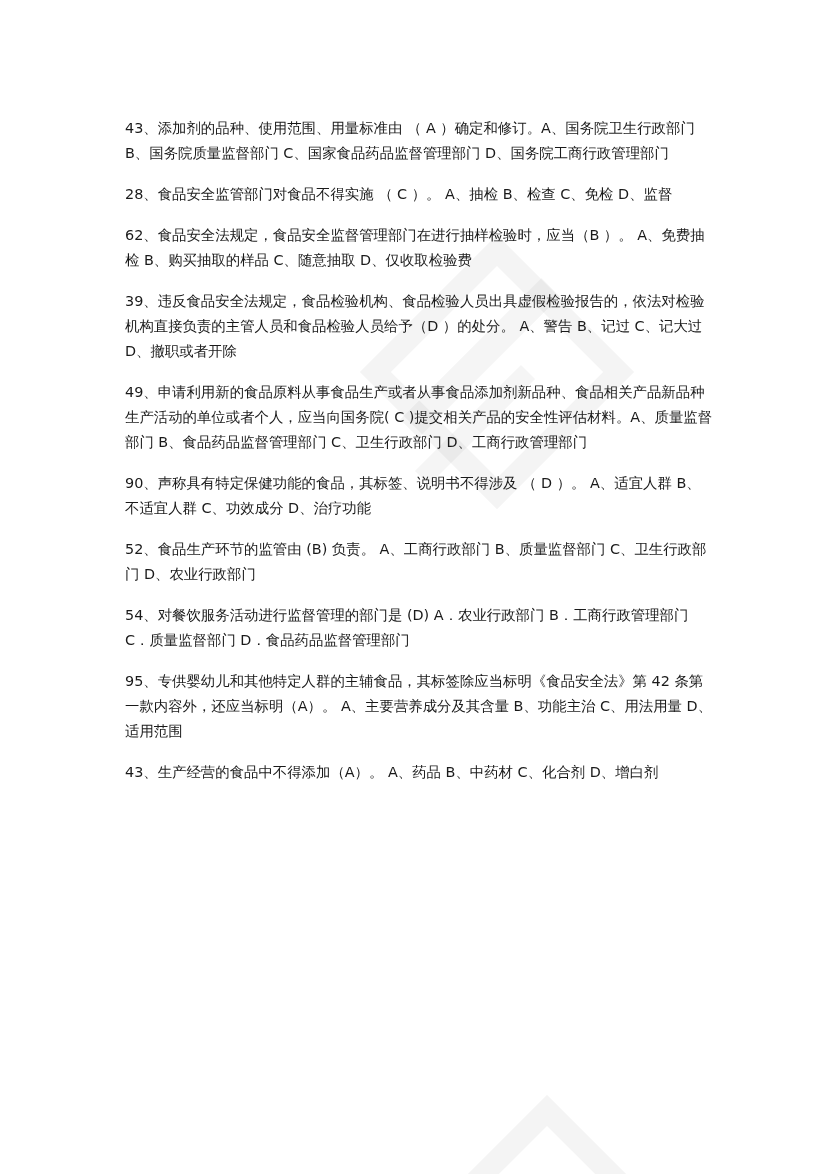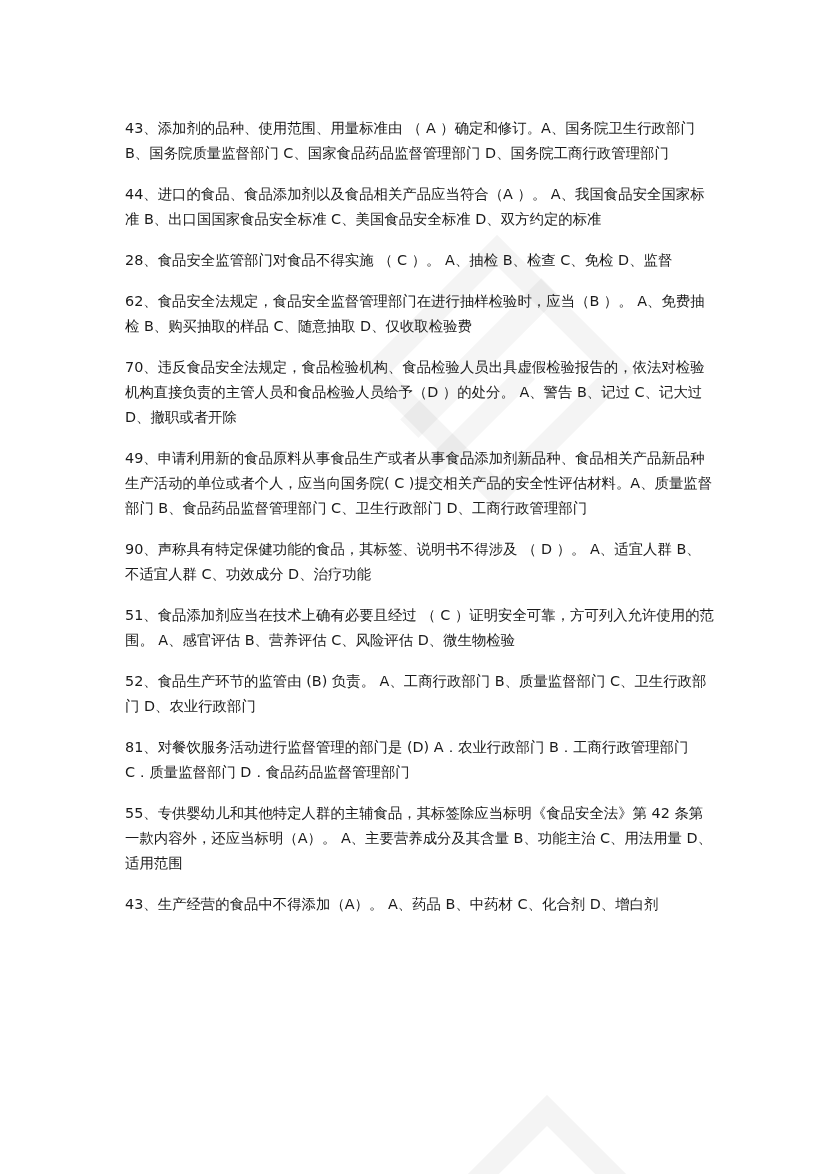--- a/index.html
+++ b/index.html
@@ -56,25 +56,23 @@
 <body>
 
 <div class="page">
   <div class="watermark wm1"></div>
   <div class="wm-bar wb1"></div>
   <div class="wm-bar wb2"></div>
   <div class="watermark wm2"></div>
 
   <div class="content">
     <p class="q"> 43、添加剂的品种、使用范围、用量标准由 （ A ）确定和修订。A、国务院卫生行政部门 B、国务院质量监督部门 C、国家食品药品监督管理部门 D、国务院工商行政管理部门</p>
-    <p class="q">44、进口的食品、食品添加剂以及食品相关产品应当符合（A ）。 A、我国食品安全国家标准 B、出口国国家食品安全标准 C、美国食品安全标准 D、双方约定的标准</p>
     <p class="q">28、食品安全监管部门对食品不得实施 （ C ）。 A、抽检 B、检查 C、免检 D、监督</p>
     <p class="q">62、食品安全法规定，食品安全监督管理部门在进行抽样检验时，应当（B ）。 A、免费抽检 B、购买抽取的样品 C、随意抽取 D、仅收取检验费</p>
-    <p class="q"> 70、违反食品安全法规定，食品检验机构、食品检验人员出具虚假检验报告的，依法对检验机构直接负责的主管人员和食品检验人员给予（D ）的处分。 A、警告 B、记过 C、记大过 D、撤职或者开除</p>
+    <p class="q"> 39、违反食品安全法规定，食品检验机构、食品检验人员出具虚假检验报告的，依法对检验机构直接负责的主管人员和食品检验人员给予（D ）的处分。 A、警告 B、记过 C、记大过 D、撤职或者开除</p>
     <p class="q"> 49、申请利用新的食品原料从事食品生产或者从事食品添加剂新品种、食品相关产品新品种生产活动的单位或者个人，应当向国务院( C )提交相关产品的安全性评估材料。A、质量监督部门 B、食品药品监督管理部门 C、卫生行政部门 D、工商行政管理部门</p>
     <p class="q">90、声称具有特定保健功能的食品，其标签、说明书不得涉及 （ D ）。 A、适宜人群 B、不适宜人群 C、功效成分 D、治疗功能</p>
-    <p class="q"> 51、食品添加剂应当在技术上确有必要且经过 （ C ）证明安全可靠，方可列入允许使用的范围。 A、感官评估 B、营养评估 C、风险评估 D、微生物检验</p>
     <p class="q"> 52、食品生产环节的监管由 (B) 负责。 A、工商行政部门 B、质量监督部门 C、卫生行政部门 D、农业行政部门</p>
-    <p class="q">81、对餐饮服务活动进行监督管理的部门是 (D)  A．农业行政部门 B．工商行政管理部门 C．质量监督部门 D．食品药品监督管理部门</p>
-    <p class="q"> 55、专供婴幼儿和其他特定人群的主辅食品，其标签除应当标明《食品安全法》第 42 条第一款内容外，还应当标明（A）。 A、主要营养成分及其含量 B、功能主治 C、用法用量 D、适用范围</p>
+    <p class="q">54、对餐饮服务活动进行监督管理的部门是 (D)  A．农业行政部门 B．工商行政管理部门 C．质量监督部门 D．食品药品监督管理部门</p>
+    <p class="q"> 95、专供婴幼儿和其他特定人群的主辅食品，其标签除应当标明《食品安全法》第 42 条第一款内容外，还应当标明（A）。 A、主要营养成分及其含量 B、功能主治 C、用法用量 D、适用范围</p>
     <p class="q">43、生产经营的食品中不得添加（A）。 A、药品 B、中药材 C、化合剂 D、增白剂</p>
   </div>
 </div>
 
 </body></html>

